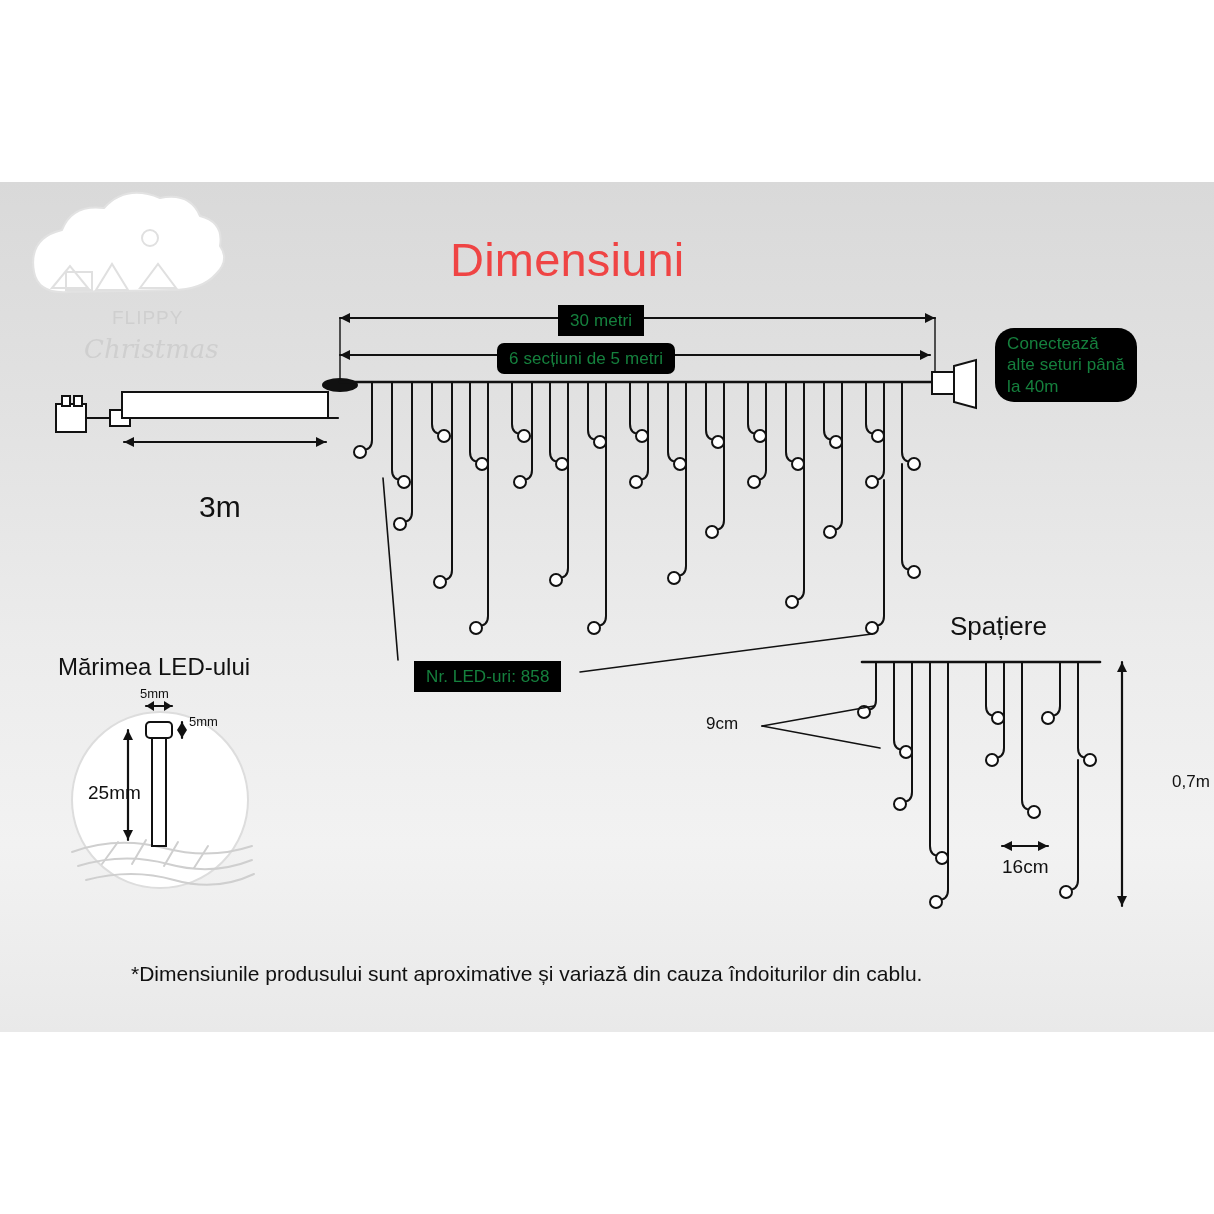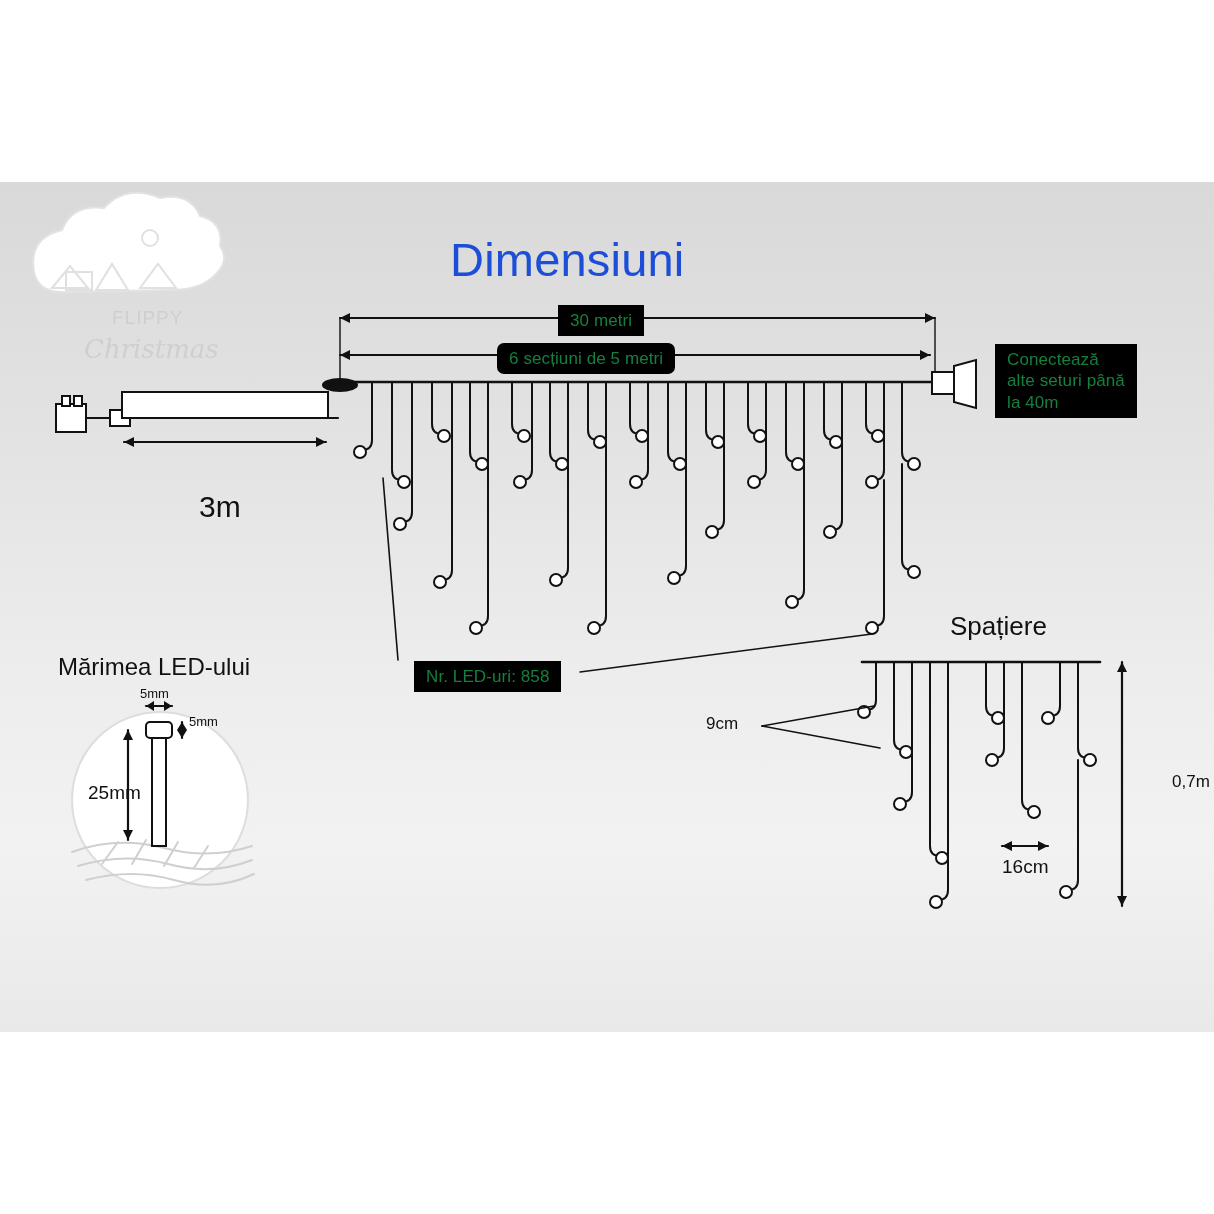--- a/index.html
+++ b/index.html
@@ -5,21 +5,21 @@
   html,body{margin:0;padding:0;background:#ffffff;}
   body{width:1214px;height:1214px;font-family:"Liberation Sans",sans-serif;}
   #stage{position:relative;width:1214px;height:1214px;overflow:hidden;background:#ffffff;}
   #panel{position:absolute;left:0;top:182px;width:1214px;height:850px;
          background:linear-gradient(180deg,#d9d9d9 0%,#e2e2e2 28%,#ececec 55%,#f2f2f2 78%,#e9e9e9 100%);}
   .svgwrap{position:absolute;left:0;top:0;width:1214px;height:1214px;}
   .tag{position:absolute;background:#000;color:#15803d;font-size:17px;line-height:1.25;
        padding:5px 12px;white-space:nowrap;letter-spacing:.1px;}
   .tag.multi{white-space:normal;}
   .lbl{position:absolute;color:#111;white-space:nowrap;}
-  #title{position:absolute;left:450px;top:232px;font-size:47px;color:#1d4ed8;letter-spacing:.2px;}
+  #title{position:absolute;left:450px;top:232px;font-size:47px;color:#ef4444;letter-spacing:.2px;}
   #footer{position:absolute;left:131px;top:962px;font-size:21px;color:#111;}
   #logoTxt1{position:absolute;left:112px;top:307px;font-size:19px;color:#cfcfcf;letter-spacing:1px;}
   #logoTxt2{position:absolute;left:84px;top:334px;font-size:26px;color:#cfcfcf;font-family:"DejaVu Serif",serif;font-style:italic;}
 </style>
 </head>
 <body>
 
 <div id="stage">
 
   <div id="panel"></div>
@@ -208,29 +208,30 @@
   </svg>
 
   <div id="title">Dimensiuni</div>
 
   <div id="logoTxt1">FLIPPY</div>
   <div id="logoTxt2">Christmas</div>
 
   <div class="tag" style="left:558px;top:305px;">30 metri</div>
   <div class="tag" style="left:497px;top:343px;border-radius:7px;">6 secțiuni de 5 metri</div>
 
-  <div class="tag multi" style="left:995px;top:344px;width:118px;">Conectează alte seturi până la 40m</div>
+  <div class="tag multi" style="left:995px;top:328px;width:118px;border-radius:19px;">Conectează alte seturi până la 40m</div>
 
   <div class="lbl" style="left:199px;top:463px;font-size:30px;margin-top:27px;">3m</div>
 
   <div class="tag" style="left:414px;top:661px;">Nr. LED-uri: 858</div>
 
   <div class="lbl" style="left:950px;top:611px;font-size:26px;">Spațiere</div>
   <div class="lbl" style="left:706px;top:714px;font-size:17px;">9cm</div>
   <div class="lbl" style="left:1172px;top:772px;font-size:17px;">0,7m</div>
   <div class="lbl" style="left:1002px;top:856px;font-size:19px;">16cm</div>
 
   <div class="lbl" style="left:58px;top:653px;font-size:24px;">Mărimea LED-ului</div>
   <div class="lbl" style="left:140px;top:686px;font-size:13px;">5mm</div>
   <div class="lbl" style="left:189px;top:714px;font-size:13px;">5mm</div>
   <div class="lbl" style="left:88px;top:782px;font-size:19px;">25mm</div>
 
+  <div id="footer">*Dimensiunile produsului sunt aproximative și variază din cauza îndoiturilor din cablu.</div>
 </div>
 
 </body></html>

